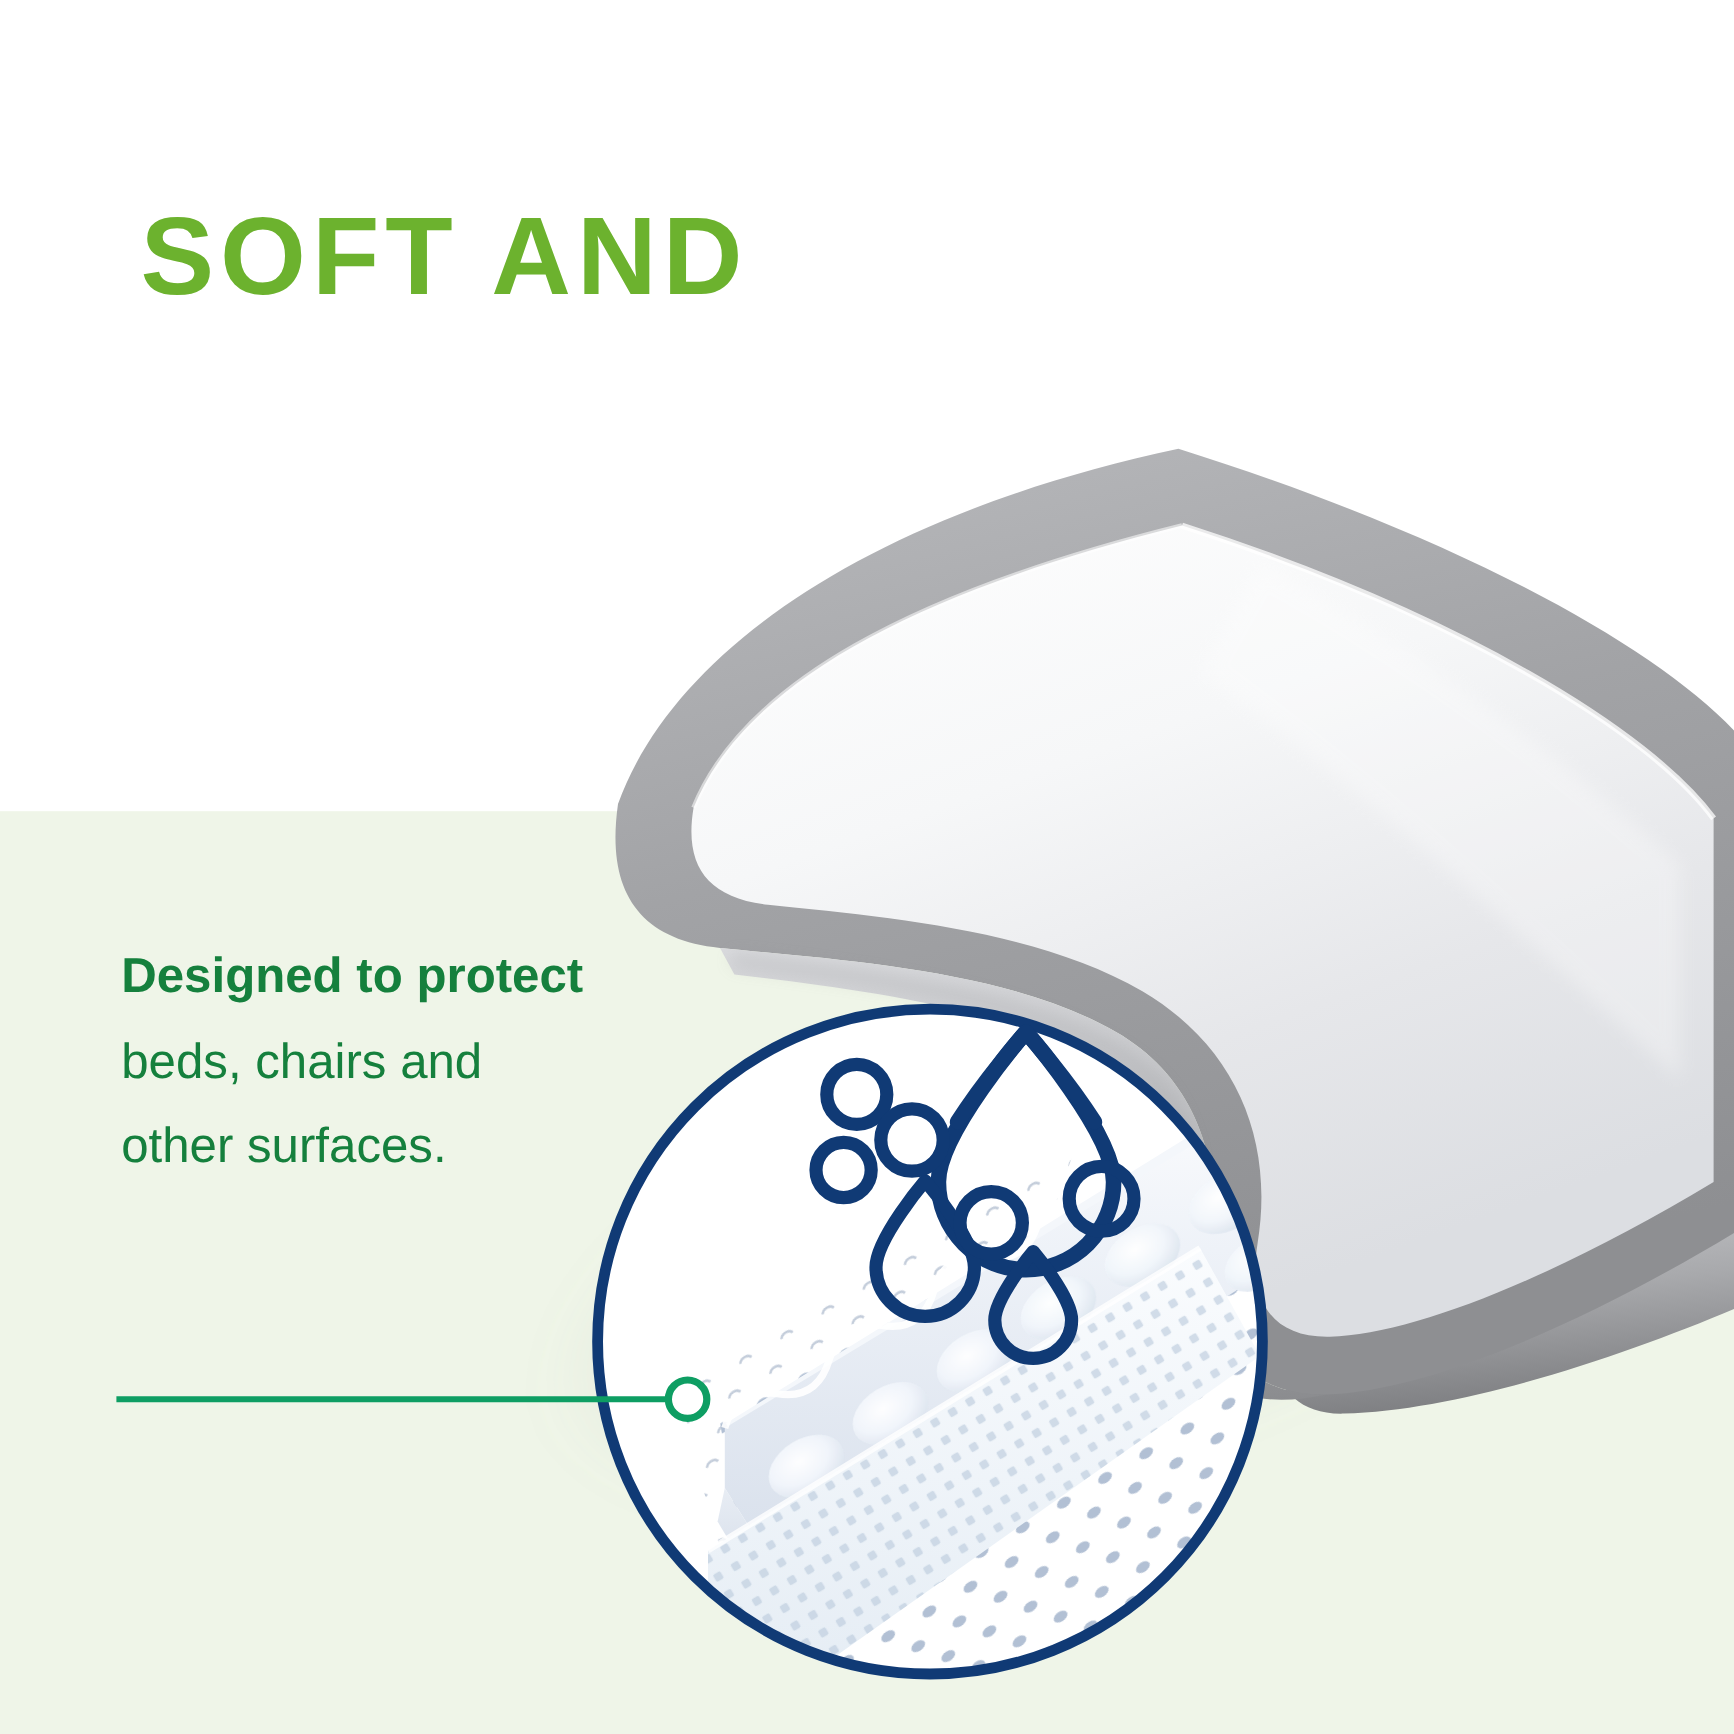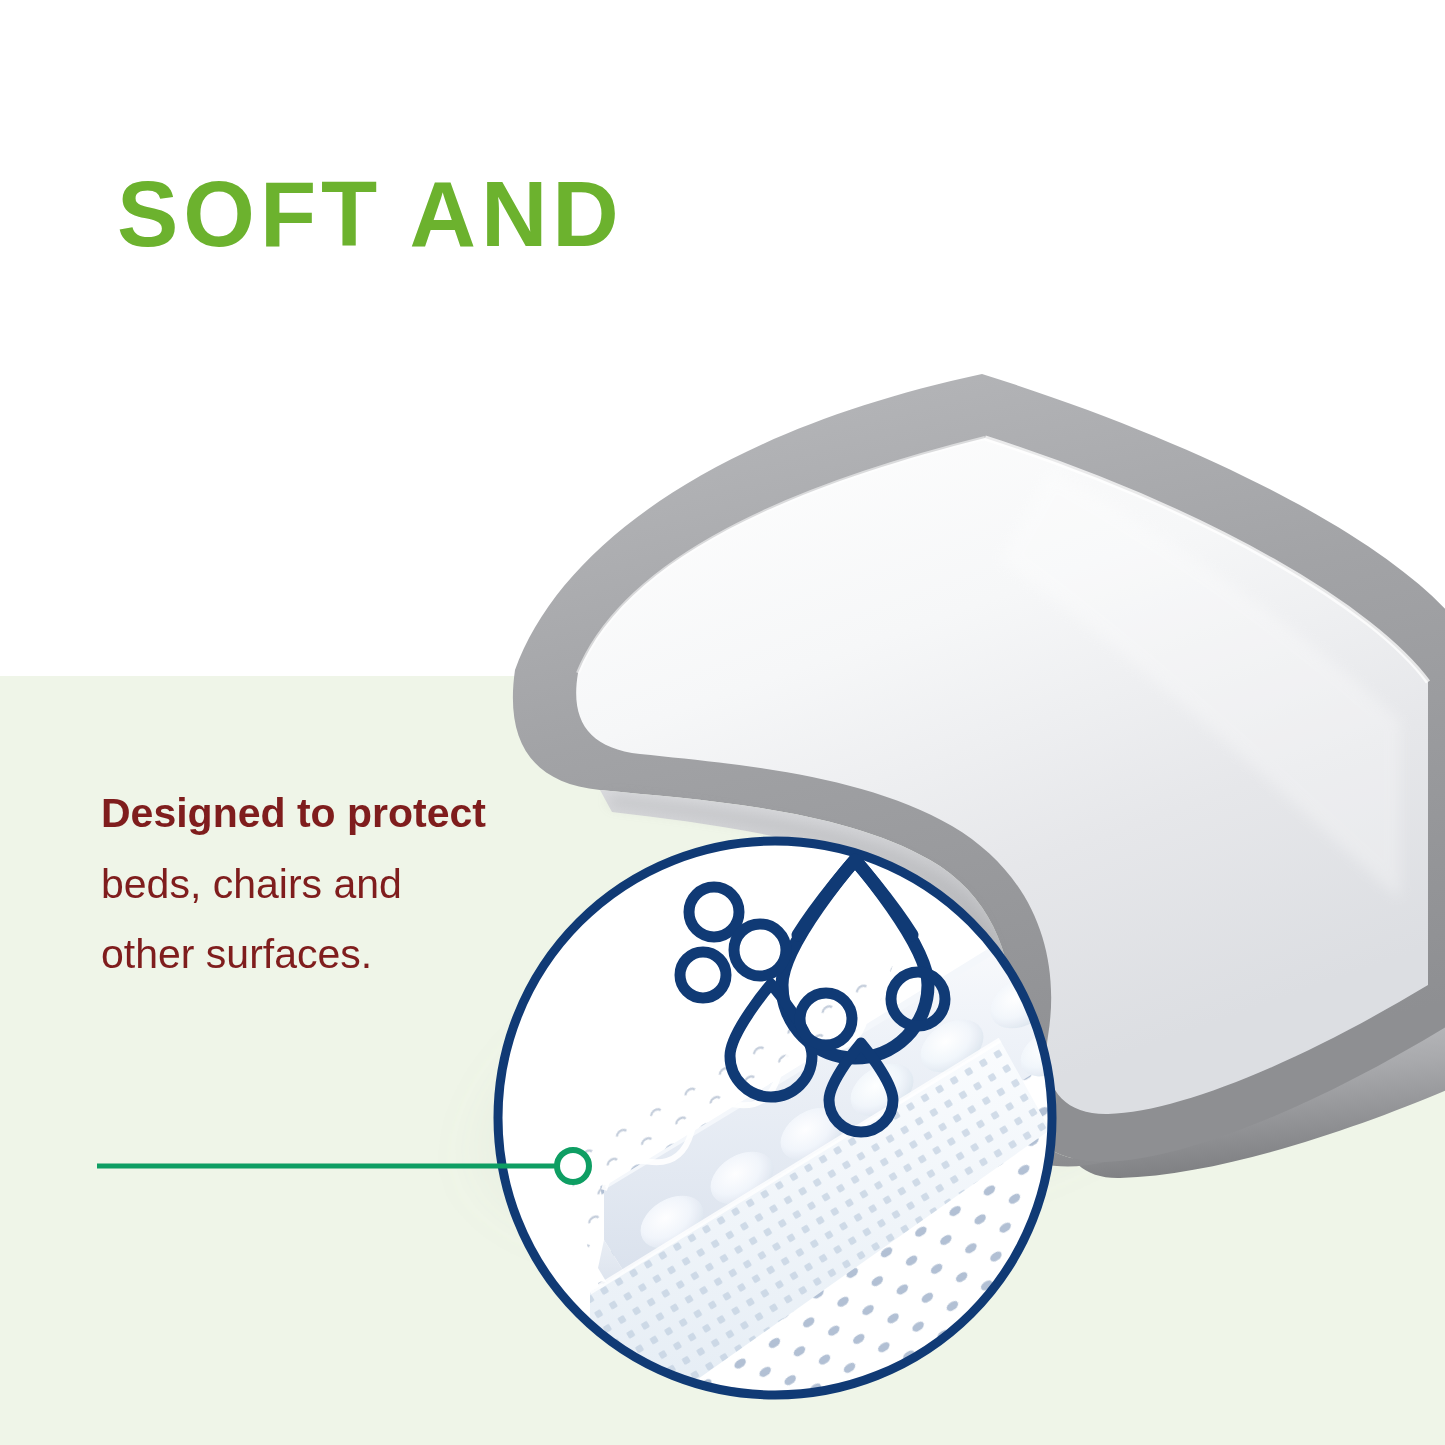--- a/index.html
+++ b/index.html
@@ -63,21 +63,21 @@
     margin-left: 32px;
   }
   .headline .hl-line { display: block; }
 
   .bodycopy {
     position: absolute;
     left: 101px;
     top: 778px;
     width: 400px;
     font-size: 41px;
-    color: #7f1d1d;
+    color: #15803d;
     line-height: 1.72;
   }
   .bodycopy b { font-weight: bold; }
 
   
   .leader {
     position: absolute;
     left: 0; top: 0;
     width: 1445px; height: 1445px;
     pointer-events: none;

